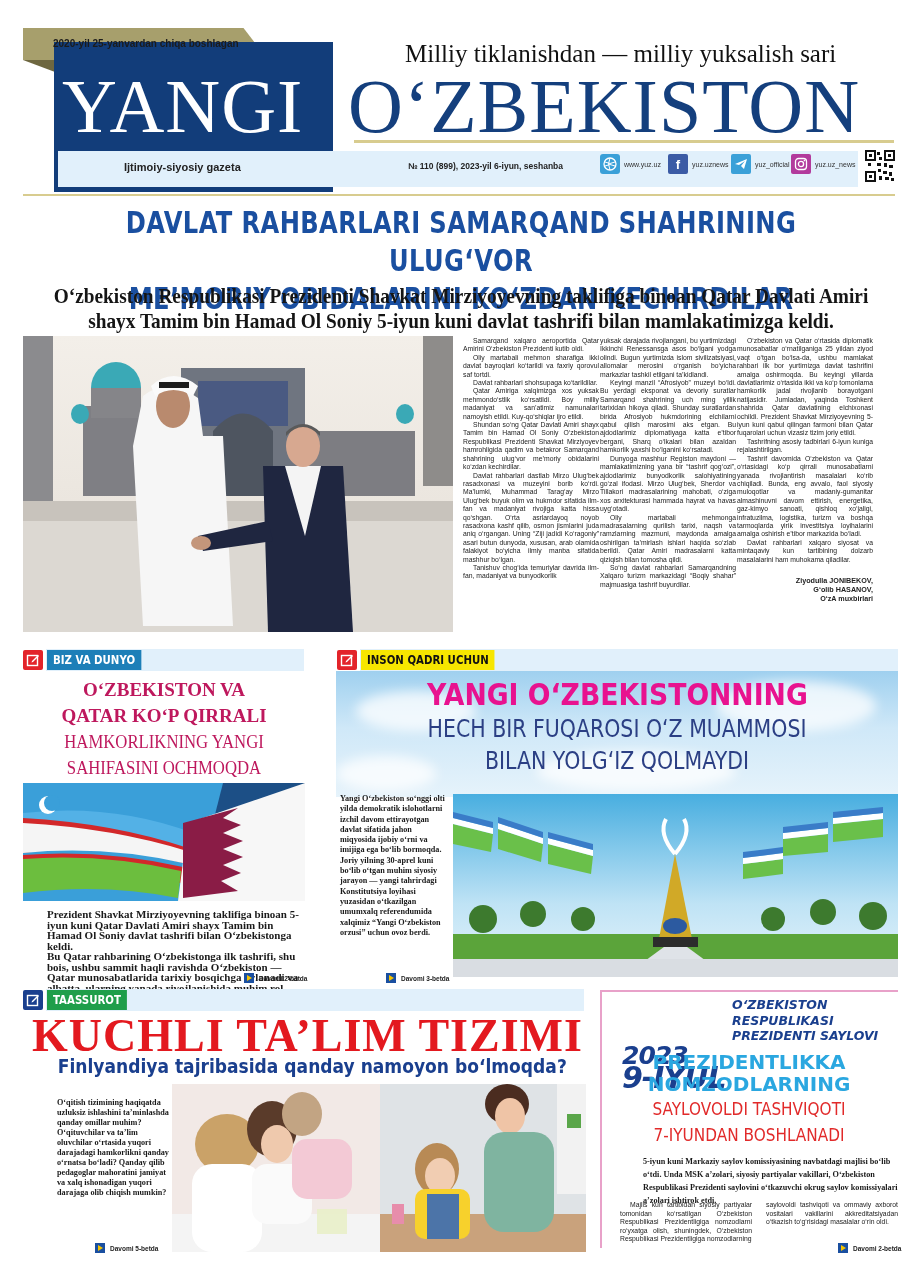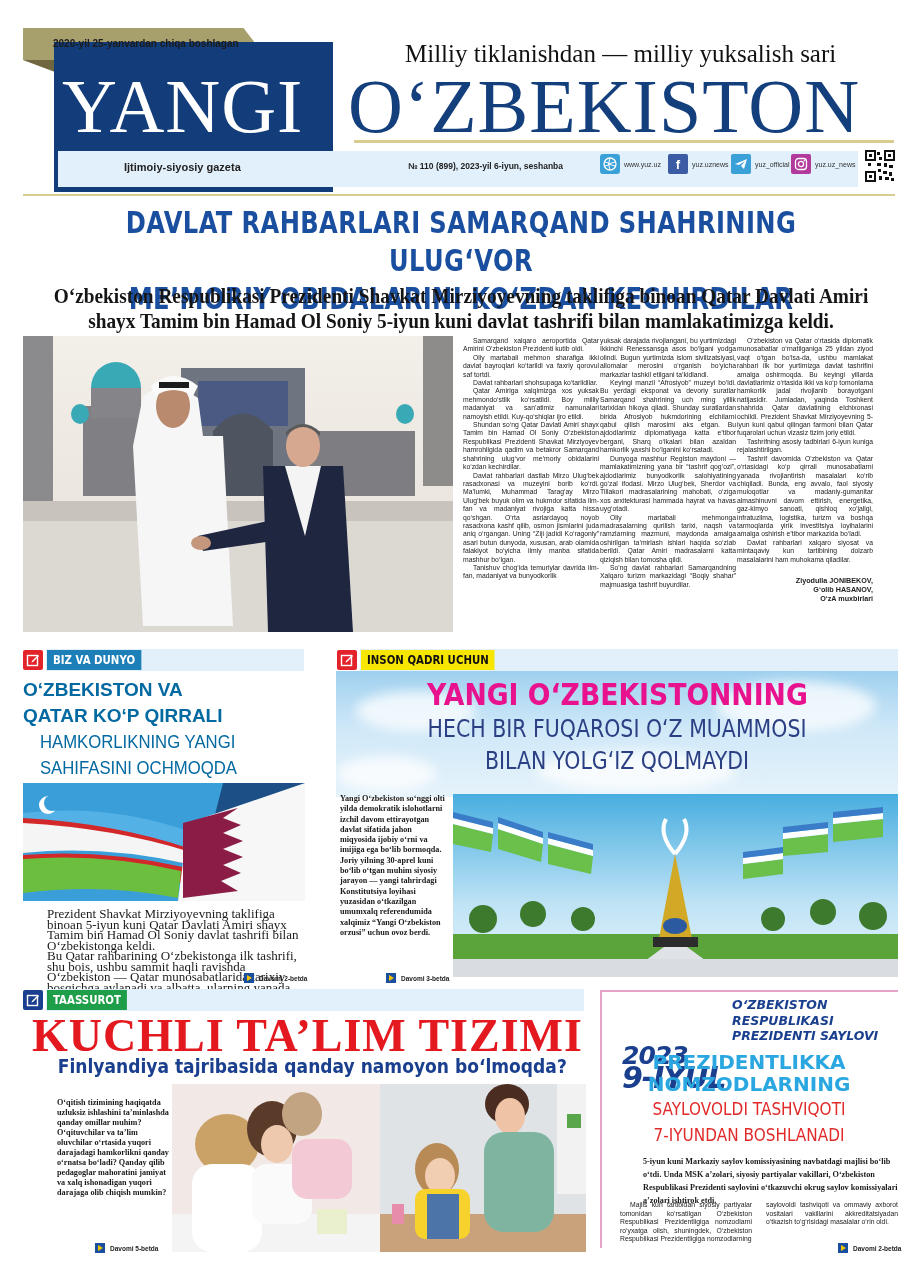--- a/index.html
+++ b/index.html
@@ -38,25 +38,25 @@
   .byline { margin-top: 12px; text-align: right; font-weight: bold; font-size: 7.2px; line-height: 9px; }
 
   
   .tagrow { position: absolute; display: flex; align-items: center; height: 22px; }
   .tag-bg { position: absolute; height: 22px; background: #e1f0fb; }
   .edit-ico { width: 20px; height: 20px; display: flex; align-items: center; justify-content: center; border-radius: 2px; margin-right: 4px; }
   .tag-label { height: 20px; padding: 0 7px; font-family: "DejaVu Sans", sans-serif; font-weight: bold; font-size: 12px; line-height: 20px;
     transform: scaleX(0.85); transform-origin: left center; white-space: nowrap; }
 
   
-  .biz-title { position: absolute; left: 23px; top: 677px; width: 282px; font-family: Liberation Sans, sans-serif; color: #0369a1; }
+  .biz-title { position: absolute; left: 23px; top: 677px; width: 282px; text-align: center; font-family: Liberation Serif, serif; color: #be185d; }
   .biz-title .b { font-weight: bold; font-size: 19px; line-height: 26px; }
   .biz-title .l { font-size: 19px; line-height: 26px; transform: scaleX(0.88); }
   .biz-photo { position: absolute; left: 23px; top: 783px; width: 282px; height: 118px; overflow: hidden; }
-  .biz-text { position: absolute; left: 47px; top: 909px; width: 258px; font-family: "Liberation Serif", serif; font-weight: normal; font-size: 13px; line-height: 10.5px; color: #1a1a1a; }
+  .biz-text { position: absolute; left: 47px; top: 909px; width: 258px; font-family: "Liberation Serif", serif; font-weight: bold; font-size: 11px; line-height: 10.5px; color: #1a1a1a; }
   .more { position: absolute; display: flex; align-items: center; gap: 5px; font-size: 6.5px; font-weight: bold; color: #222; }
   .more .play { width: 10px; height: 10px; background: #1a4fa0; position: relative; }
   .more .play::after { content: ""; position: absolute; left: 3px; top: 2px; border-left: 5px solid #f5c400; border-top: 3px solid transparent; border-bottom: 3px solid transparent; }
 
   
   .inson-bg { position: absolute; left: 336px; top: 671px; width: 562px; height: 126px;
     background: linear-gradient(180deg, #9fd0ef 0%, #cfe8f8 45%, #e6f3fb 100%); }
   .cloud { position: absolute; background: rgba(255,255,255,0.75); border-radius: 50%; filter: blur(6px); }
   .inson-title { position: absolute; left: 336px; top: 675px; width: 562px; text-align: center; }
   .inson-title .pink { font-family: "DejaVu Sans", sans-serif; font-weight: bold; font-size: 31px; line-height: 38px; color: #e8128f;

